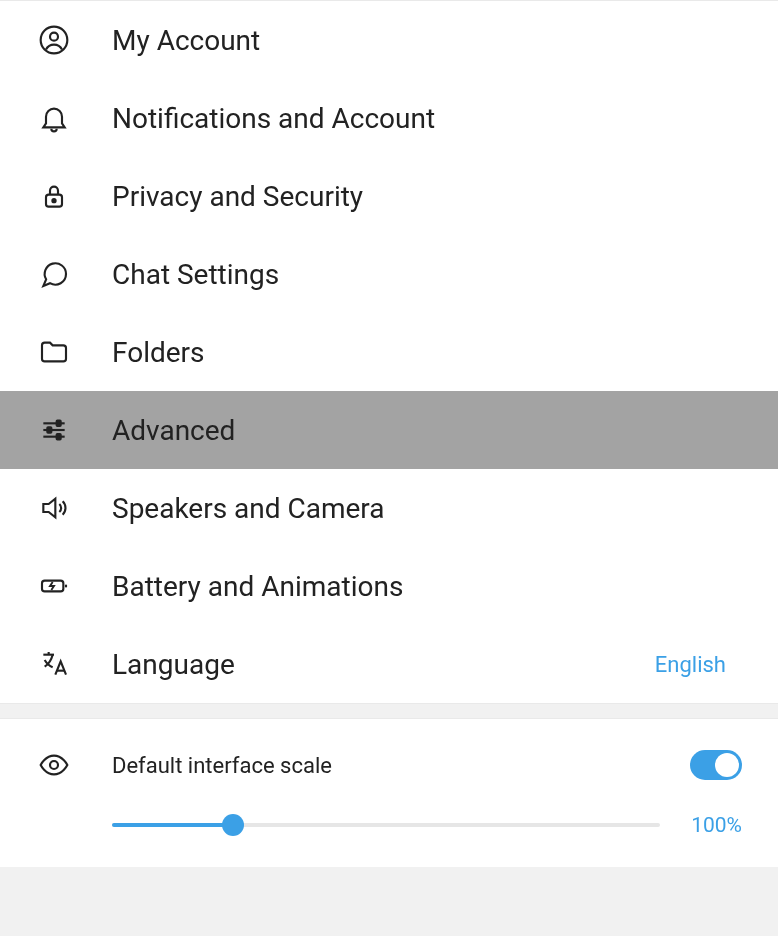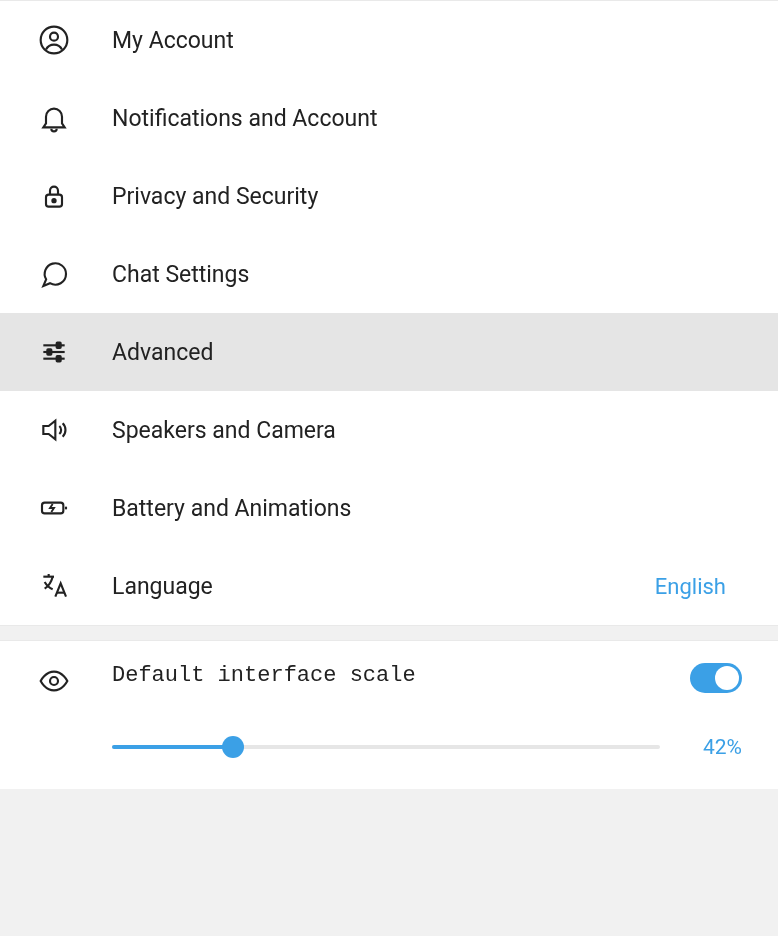--- a/index.html
+++ b/index.html
@@ -21,37 +21,37 @@
       background: #ffffff;
     }
     .settings-item {
       display: flex;
       align-items: center;
       height: 78px;
       padding: 0 36px;
       cursor: pointer;
     }
     .settings-item.selected {
-      background: #e5e5e5;
+      background: #a3a3a3;
     }
     .item-icon {
       width: 36px;
       height: 36px;
       display: flex;
       align-items: center;
       justify-content: center;
       flex-shrink: 0;
       color: #222;
     }
     .item-icon svg {
       width: 32px;
       height: 32px;
     }
     .item-label {
-      font-size: 23px;
+      font-size: 28px;
       margin-left: 40px;
       color: #222;
       flex: 1;
     }
     .item-value {
       font-size: 22px;
       color: #3ba0e6;
       margin-right: 16px;
     }
     .section-gap {
@@ -59,23 +59,22 @@
       background: #f1f1f1;
       border-top: 1px solid #e9e9e9;
       border-bottom: 1px solid #e9e9e9;
     }
     .scale-section {
       background: #ffffff;
       padding: 22px 36px 30px 36px;
     }
     .scale-row {
       display: flex;
-      align-items: flex-start;
+      align-items: center;
       height: 48px;
-      font-family: Liberation Mono, monospace;
     }
     .scale-label {
       font-size: 22px;
       margin-left: 40px;
       color: #222;
       flex: 1;
     }
     .toggle {
       width: 52px;
       height: 30px;
@@ -182,20 +181,28 @@
 
     <div class="settings-item">
       <span class="item-icon">
         <svg viewBox="0 0 24 24" fill="none" stroke="currentColor" stroke-width="1.6">
           <path d="M21 12a8 8 0 10-14.9 4L4 21l5-2.1A8 8 0 0021 12z"></path>
         </svg>
       </span>
       <span class="item-label">Chat Settings</span>
     </div>
 
+    <div class="settings-item">
+      <span class="item-icon">
+        <svg viewBox="0 0 24 24" fill="none" stroke="currentColor" stroke-width="1.6">
+          <path d="M3 7a2 2 0 012-2h4l2 2h8a2 2 0 012 2v8a2 2 0 01-2 2H5a2 2 0 01-2-2V7z"></path>
+        </svg>
+      </span>
+      <span class="item-label">Folders</span>
+    </div>
 
     <div class="settings-item selected">
       <span class="item-icon">
         <svg viewBox="0 0 24 24" fill="none" stroke="currentColor" stroke-width="1.6">
           <line x1="4" y1="7" x2="20" y2="7"></line>
           <line x1="4" y1="12" x2="20" y2="12"></line>
           <line x1="4" y1="17" x2="20" y2="17"></line>
           <rect x="14" y="5" width="3" height="4" fill="currentColor" rx="0.5"></rect>
           <rect x="7" y="10" width="3" height="4" fill="currentColor" rx="0.5"></rect>
           <rect x="14" y="15" width="3" height="4" fill="currentColor" rx="0.5"></rect>
@@ -256,16 +263,16 @@
       <span class="scale-label">Default interface scale</span>
       <div class="toggle"></div>
     </div>
     <div class="slider-row">
       <div class="slider">
         <div class="slider-track">
           <div class="slider-fill"></div>
         </div>
         <div class="slider-thumb"></div>
       </div>
-      <span class="slider-value">42%</span>
+      <span class="slider-value">100%</span>
     </div>
   </div>
 </div>
 
 </body></html>

